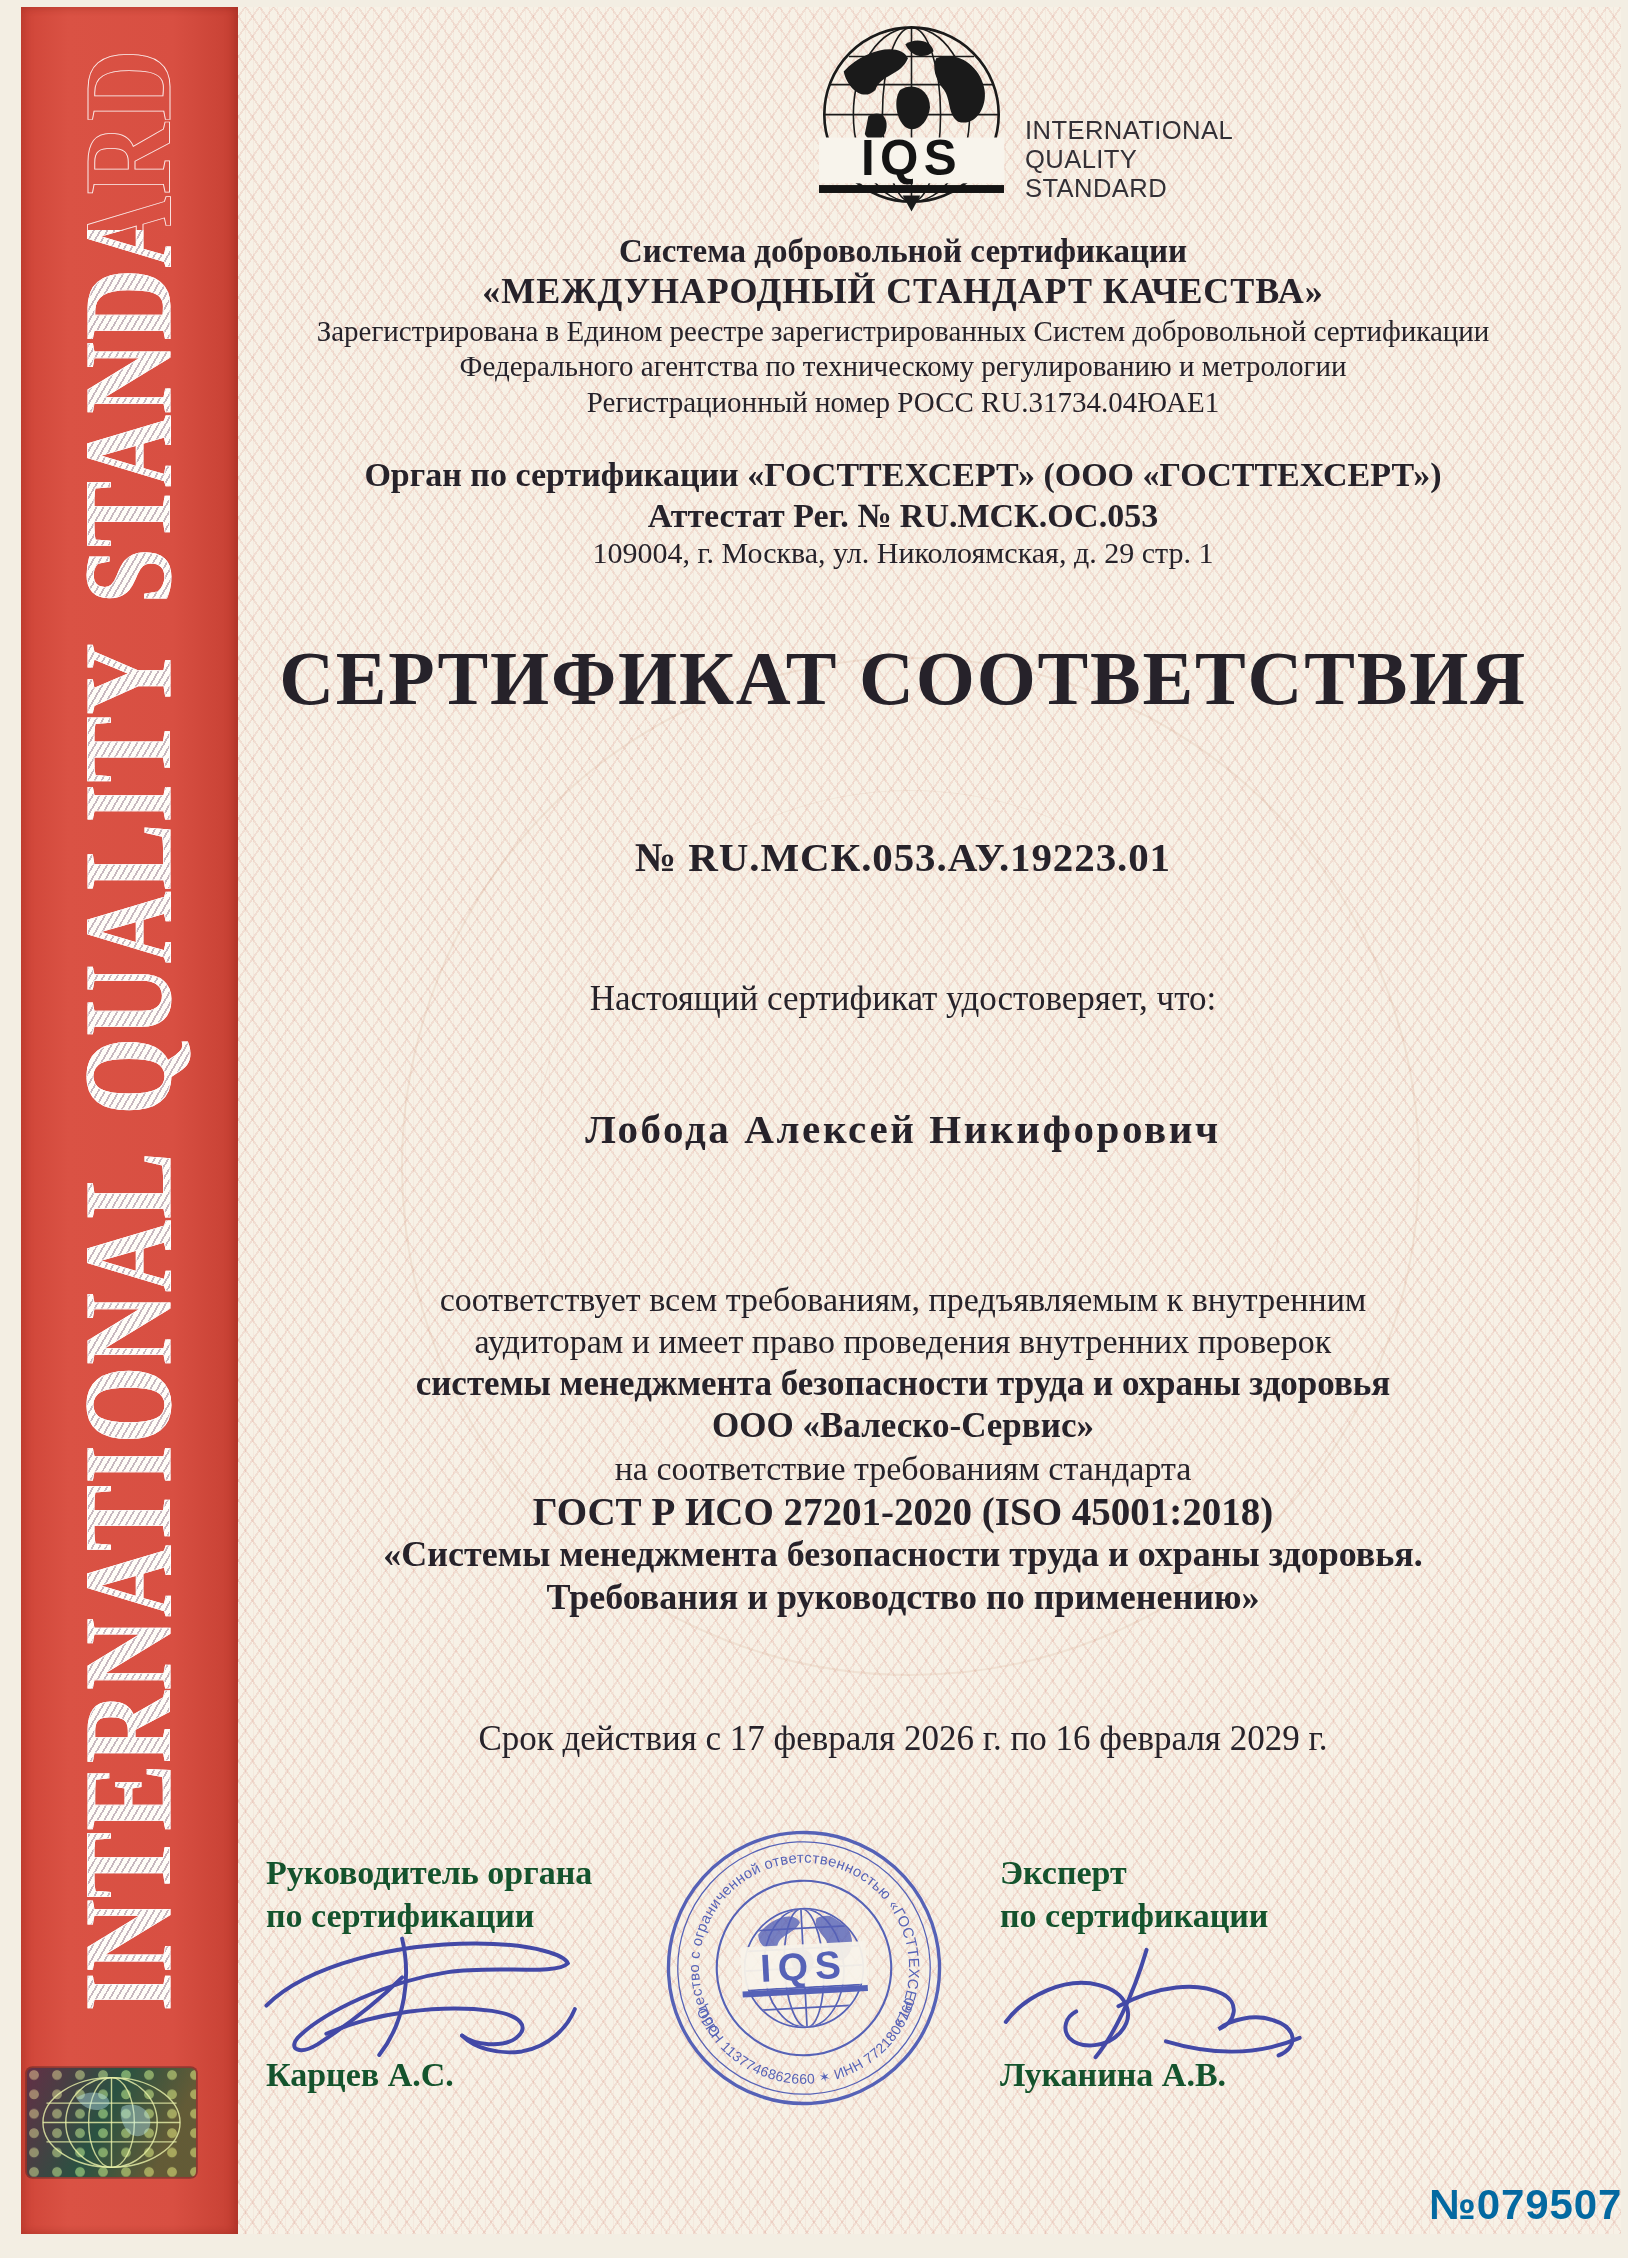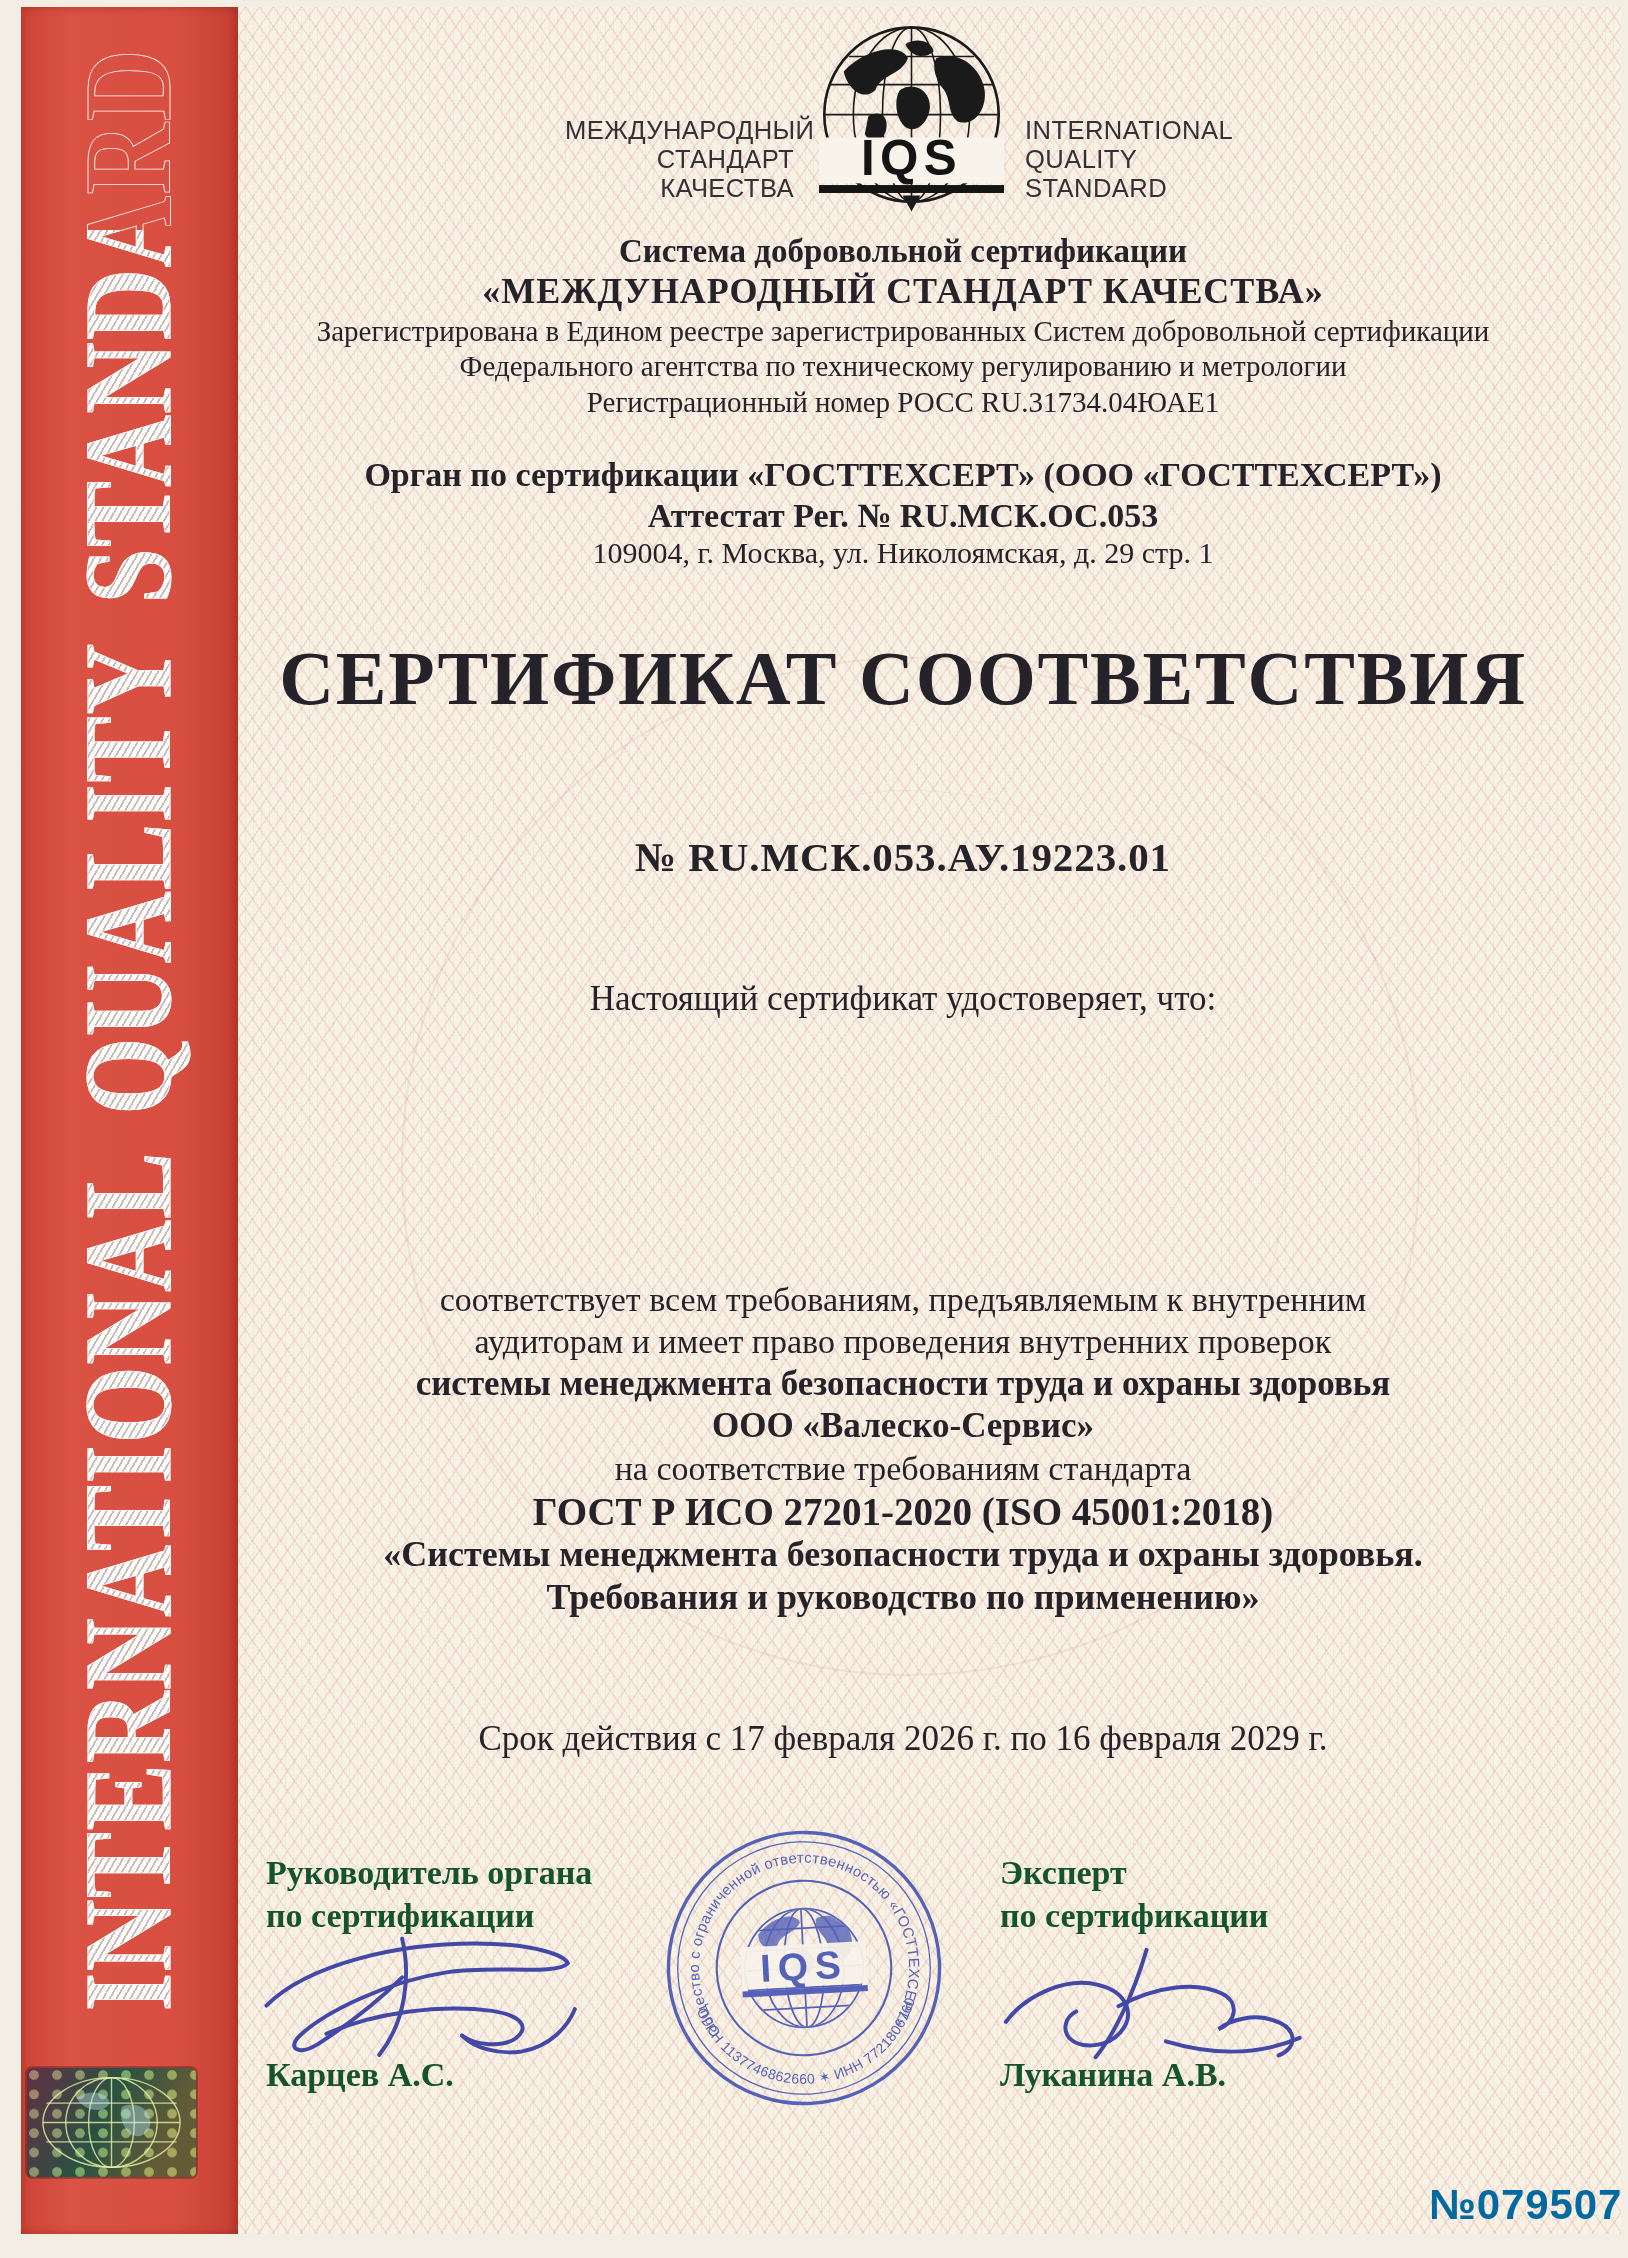--- a/index.html
+++ b/index.html
@@ -87,25 +87,20 @@
 <body>
 
 <div class="page">
   <div class="paper"></div>
   <div class="wm wm1"></div>
   <div class="wm wm2"></div>
 
   <div class="band"></div>
   <div class="band-text">INTERNATIONAL QUALITY STANDARD</div>
 
-  <div class="hdrl">
-    <div>МЕЖДУНАРОДНЫЙ</div>
-    <div>СТАНДАРТ</div>
-    <div>КАЧЕСТВА</div>
-  </div>
 
   <svg class="logo" viewBox="0 0 214 218">
     <defs>
         <clipPath id="gclip">
           <circle cx="107" cy="104" r="99"></circle>
         </clipPath>
       </defs>
     <circle cx="107" cy="104" r="99" fill="none" stroke="#1a1a1a" stroke-width="3"></circle>
     <g clip-path="url(#gclip)" stroke="#1a1a1a" stroke-width="1.8" fill="none">
       <ellipse cx="107" cy="104" rx="33" ry="99"></ellipse>
@@ -143,20 +138,21 @@
   <div class="ln sys5">Регистрационный номер РОСС RU.31734.04ЮАЕ1</div>
 
   <div class="ln b org1">Орган по сертификации «ГОСТТЕХСЕРТ» (ООО «ГОСТТЕХСЕРТ»)</div>
   <div class="ln b org2">Аттестат Рег. № RU.МСК.ОС.053</div>
   <div class="ln org3">109004, г. Москва, ул. Николоямская, д. 29 стр. 1</div>
 
   <div class="ln b ttl1">СЕРТИФИКАТ СООТВЕТСТВИЯ</div>
   <div class="ln b num">№ RU.МСК.053.АУ.19223.01</div>
 
   <div class="ln cert">Настоящий сертификат удостоверяет, что:</div>
+  <div class="ln b holder">Лобода Алексей Никифорович</div>
 
   <div class="ln st1">соответствует всем требованиям, предъявляемым к внутренним</div>
   <div class="ln st2">аудиторам и имеет право проведения внутренних проверок</div>
   <div class="ln b st3">системы менеджмента безопасности труда и охраны здоровья</div>
   <div class="ln b st4">ООО «Валеско-Сервис»</div>
   <div class="ln st5">на соответствие требованиям стандарта</div>
   <div class="ln b st6">ГОСТ Р ИСО 27201-2020 (ISO 45001:2018)</div>
   <div class="ln b st8">Требования и руководство по применению»</div>
   <div class="ln b st7">«Системы менеджмента безопасности труда и охраны здоровья.</div>
 

